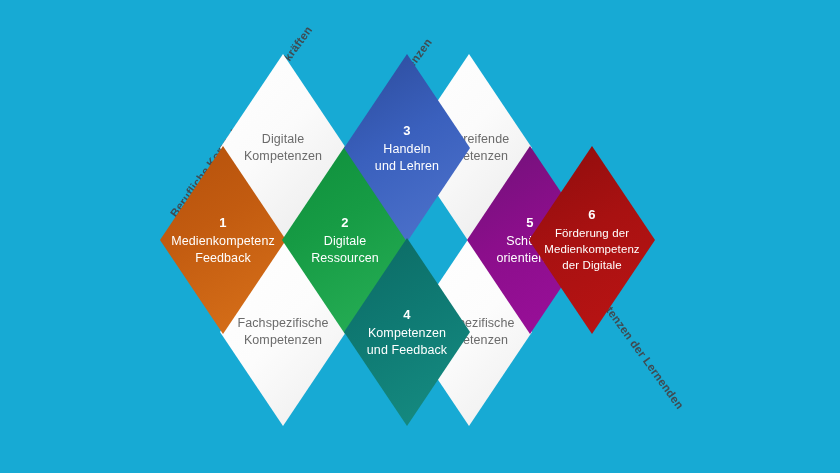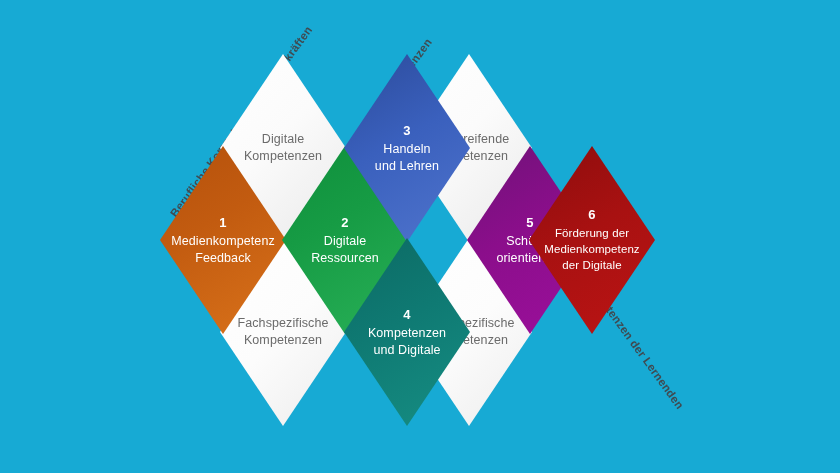--- a/index.html
+++ b/index.html
@@ -105,21 +105,21 @@
       <span class="num">3</span>
       <span>Handeln</span><br>
       <span>und Lehren</span>
     </div>
   </div>
 
   <div class="diamond color sh" style="left:344px;top:238px;background:linear-gradient(150deg,#0c6a64 0%,#0f7a73 45%,#168e83 100%);">
     <div class="dlabel">
       <span class="num">4</span>
       <span>Kompetenzen</span><br>
-      <span>und Digitale</span>
+      <span>und Feedback</span>
     </div>
   </div>
 
   <div class="diamond color sh" style="left:467px;top:146px;background:linear-gradient(150deg,#6f1278 0%,#8b0e8b 45%,#9c0f9c 100%);">
     <div class="dlabel">
       <span class="num">5</span>
       <span>Schüler-</span><br>
       <span>orientierung</span>
     </div>
   </div>

